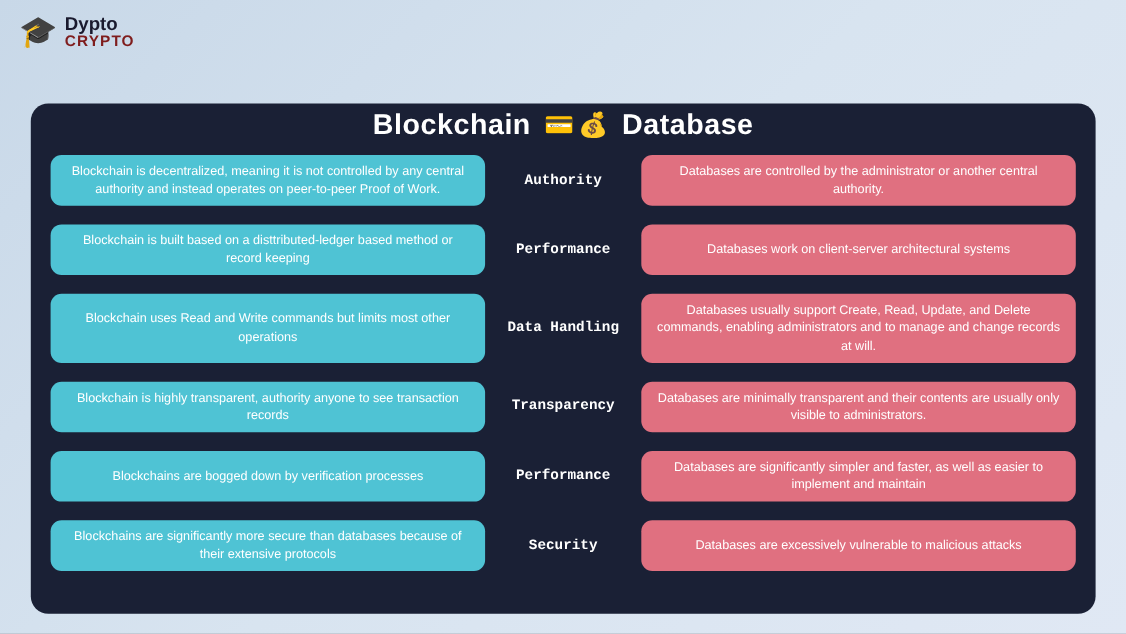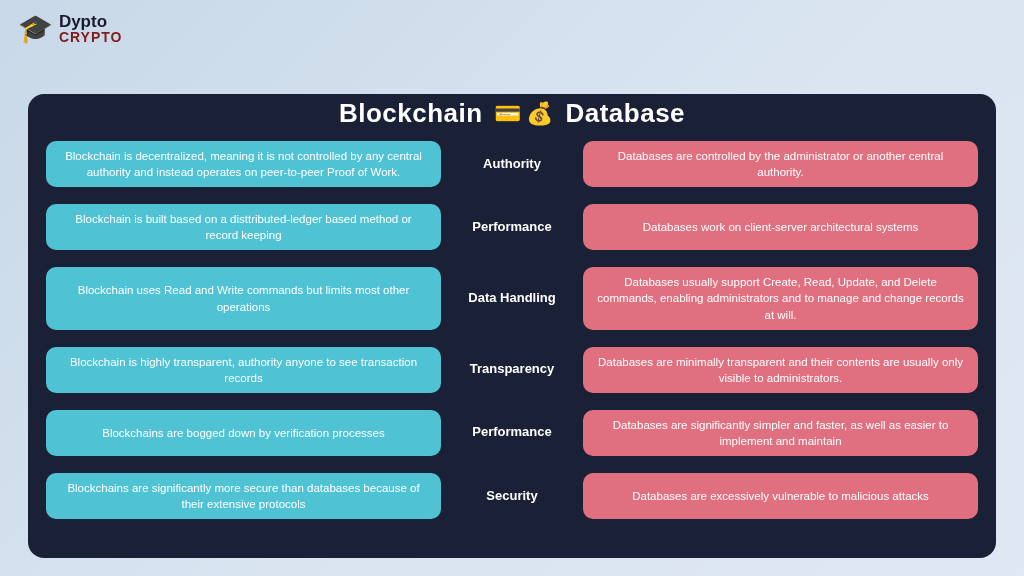--- a/index.html
+++ b/index.html
@@ -105,20 +105,21 @@
 
     .center-cell {
       display: flex;
       align-items: center;
       justify-content: center;
       color: #fff;
       font-weight: 900;
       font-size: 13px;
       text-align: center;
       line-height: 1.3;
+      font-family: Liberation Mono, monospace;
     }
 
     .right-cell {
       background: #e07080;
       border-radius: 10px;
       padding: 7px 12px;
       color: #fff;
       font-size: 11.5px;
       text-align: center;
       display: flex;

